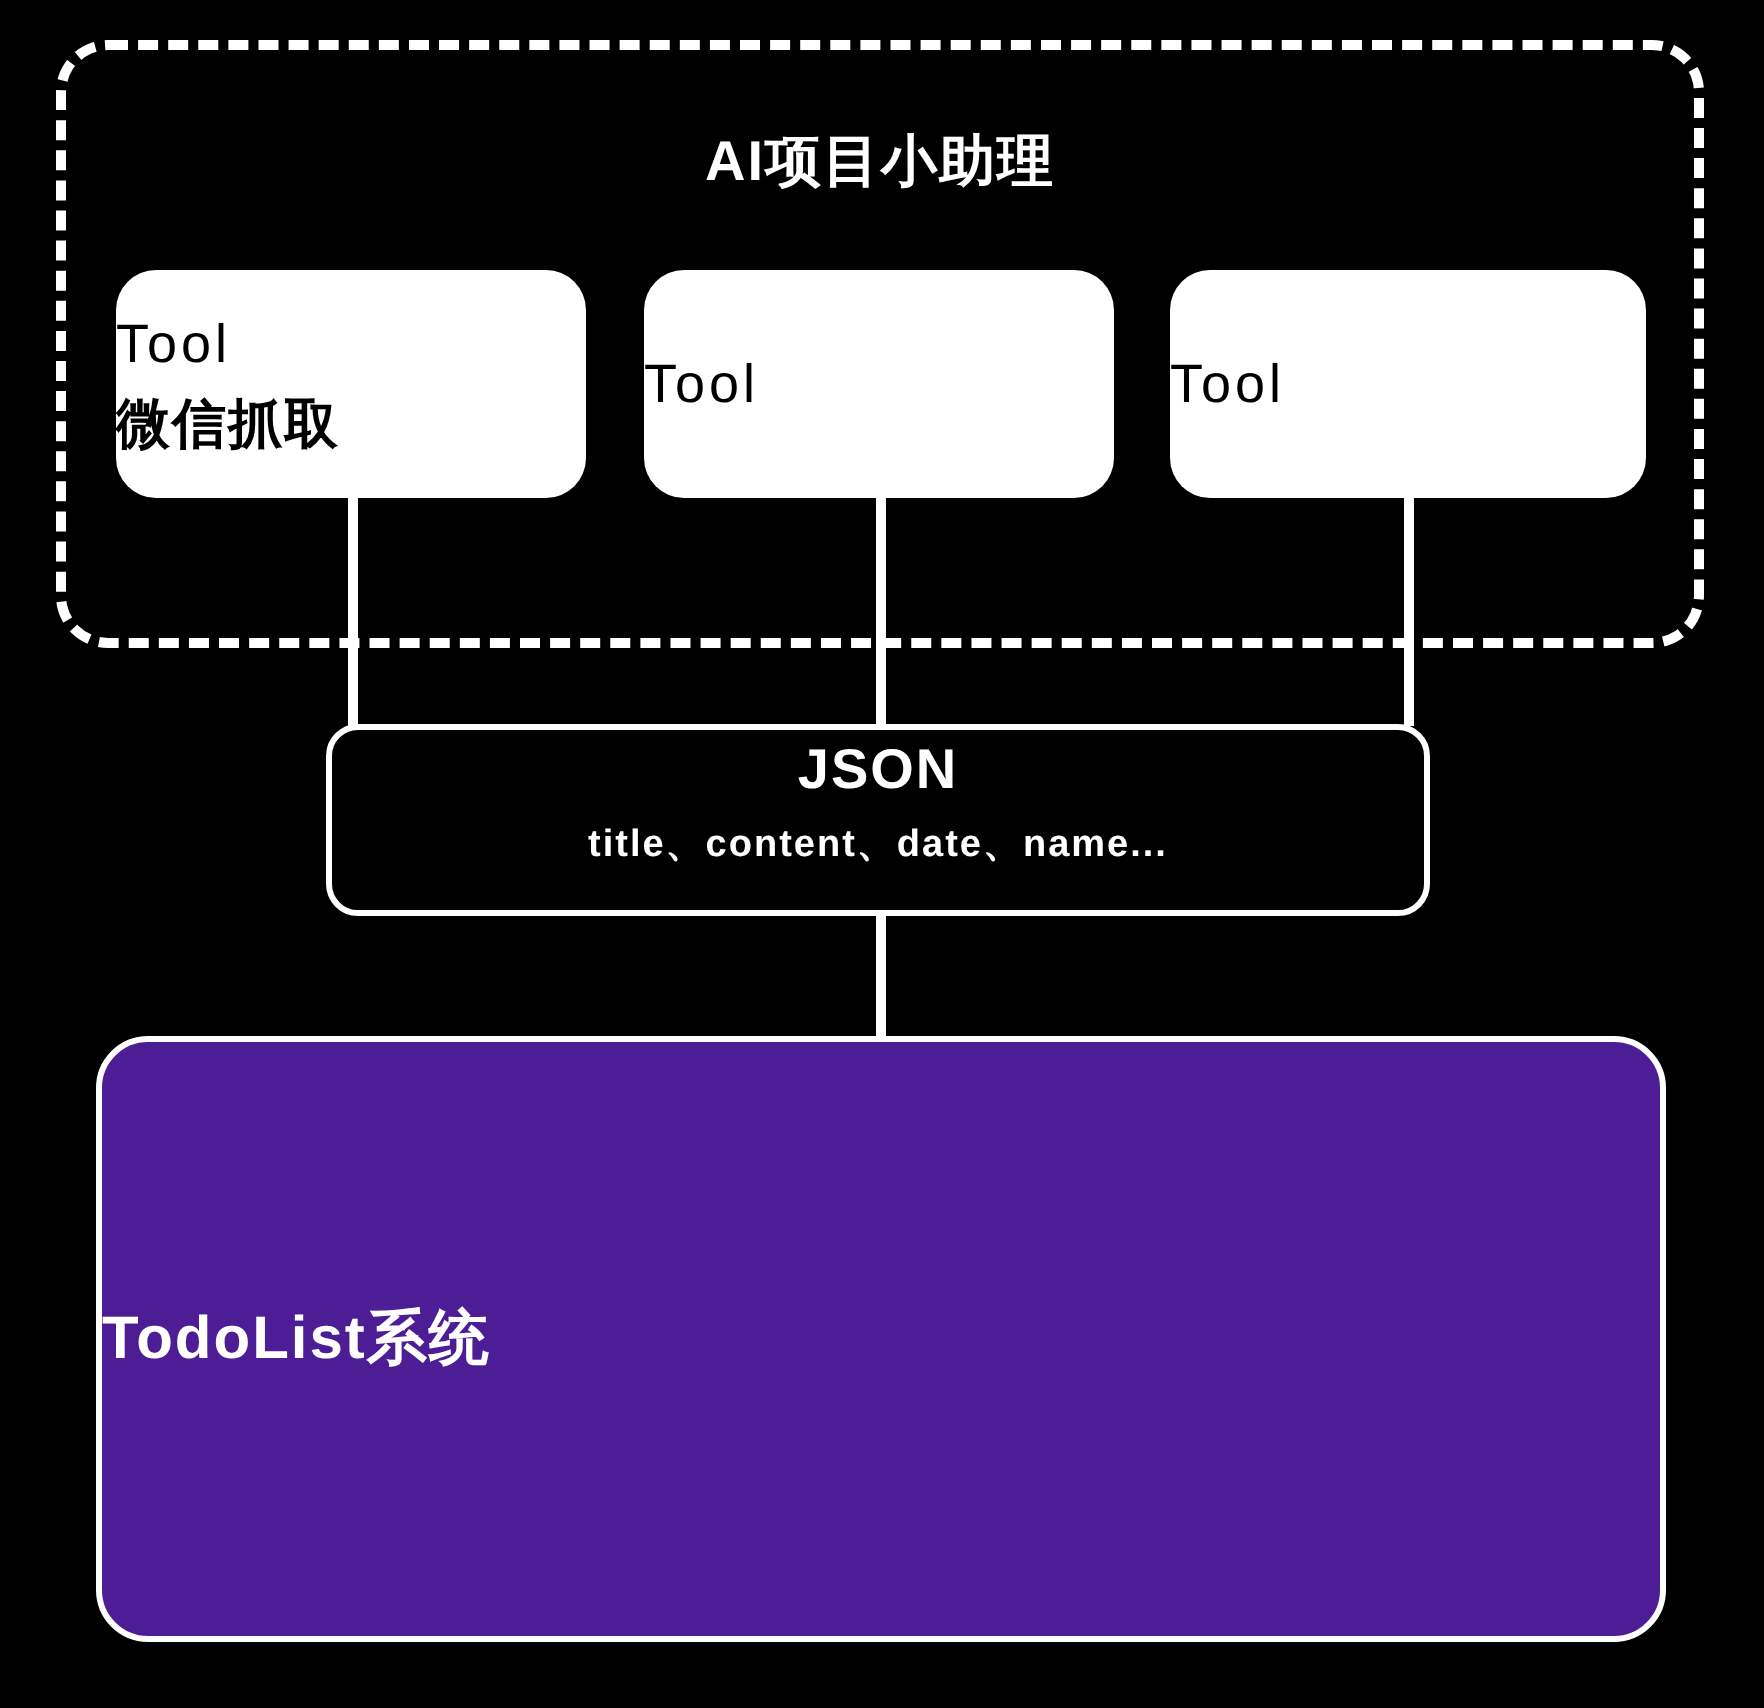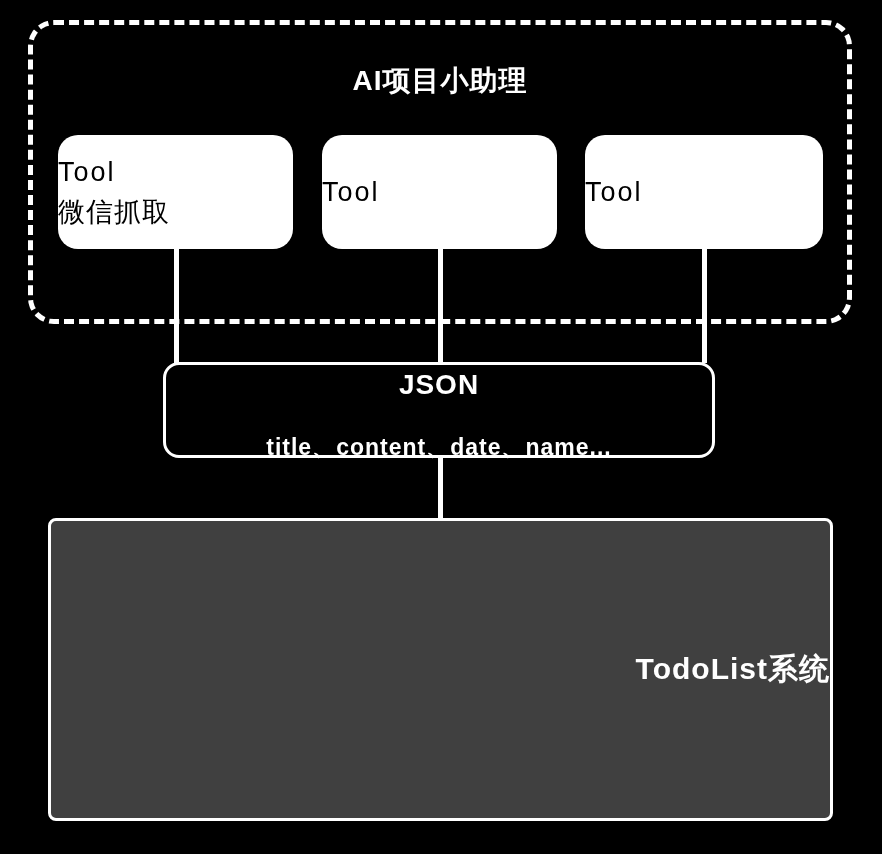--- a/index.html
+++ b/index.html
@@ -71,20 +71,21 @@
   .tool-3 { left: 585px; width: 238px; }
   .tool-line1 {
     font-size: 27px;
     letter-spacing: 2px;
     line-height: 40px;
   }
   .tool-line2 {
     font-size: 27px;
     letter-spacing: 1px;
     line-height: 40px;
+    font-weight: bold;
   }
 
   
   .json-box {
     position: absolute;
     left: 163px;
     top: 362px;
     width: 546px;
     height: 90px;
     background: #000000;
@@ -97,40 +98,39 @@
     color: #ffffff;
     z-index: 3;
   }
   .json-title {
     font-size: 28px;
     font-weight: 700;
     line-height: 40px;
     letter-spacing: 1px;
   }
   .json-subtitle {
-    font-size: 23px;
+    font-size: 19px;
     font-weight: 700;
     line-height: 36px;
     letter-spacing: 1px;
-    margin-top: 24px;
   }
 
   
   .todo-box {
     position: absolute;
     left: 48px;
     top: 518px;
     width: 779px;
     height: 297px;
-    background: #404040;
+    background: #4c1d95;
     border: 3px solid #ffffff;
-    border-radius: 8px;
+    border-radius: 26px;
     display: flex;
     align-items: center;
-    justify-content: flex-end;
+    justify-content: flex-start;
     color: #ffffff;
     z-index: 3;
   }
   .todo-title {
     font-size: 30px;
     font-weight: 700;
     letter-spacing: 1px;
   }
 </style>
 </head>

